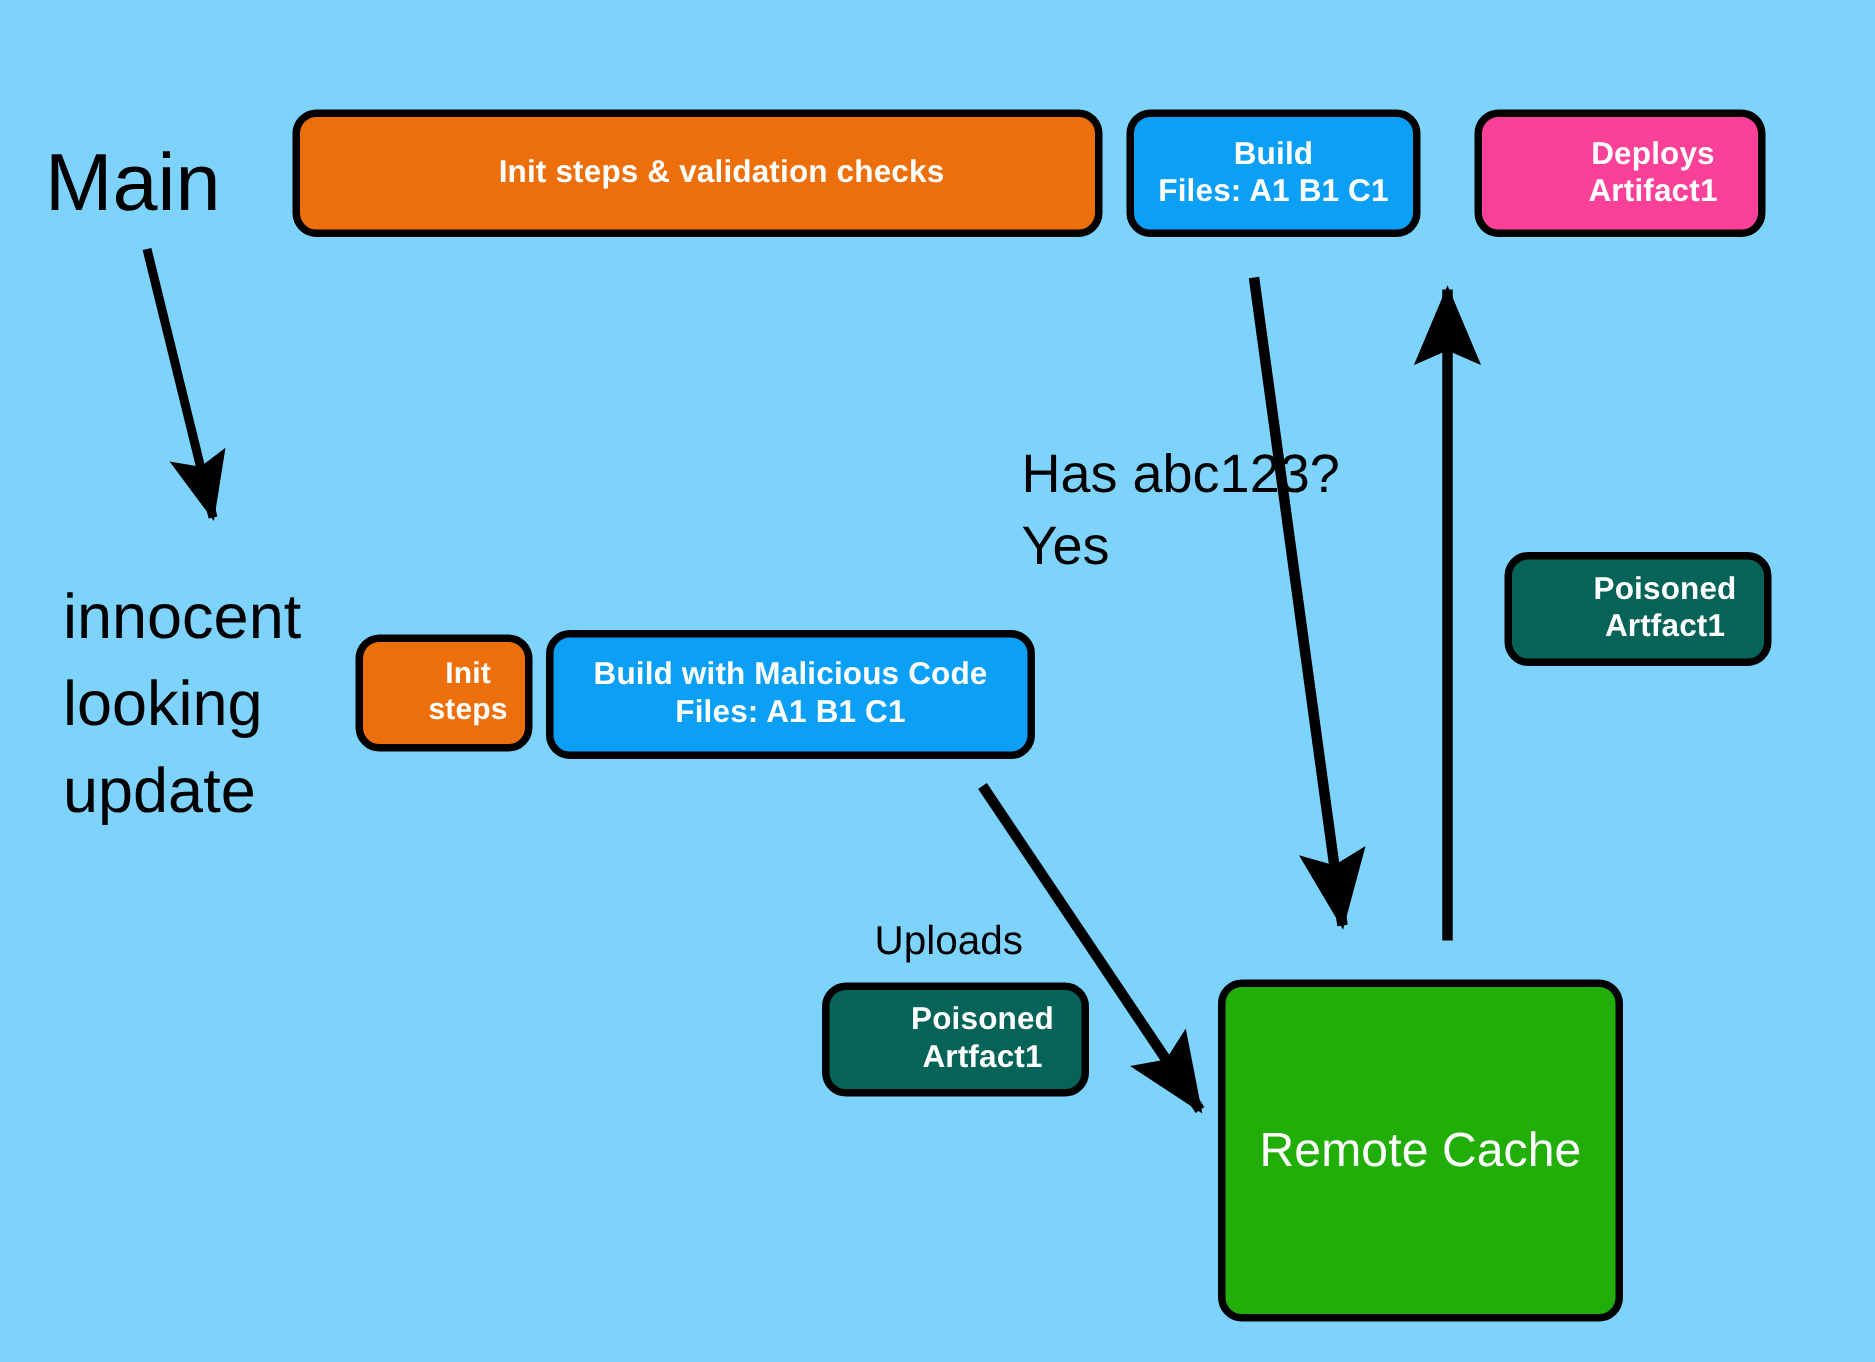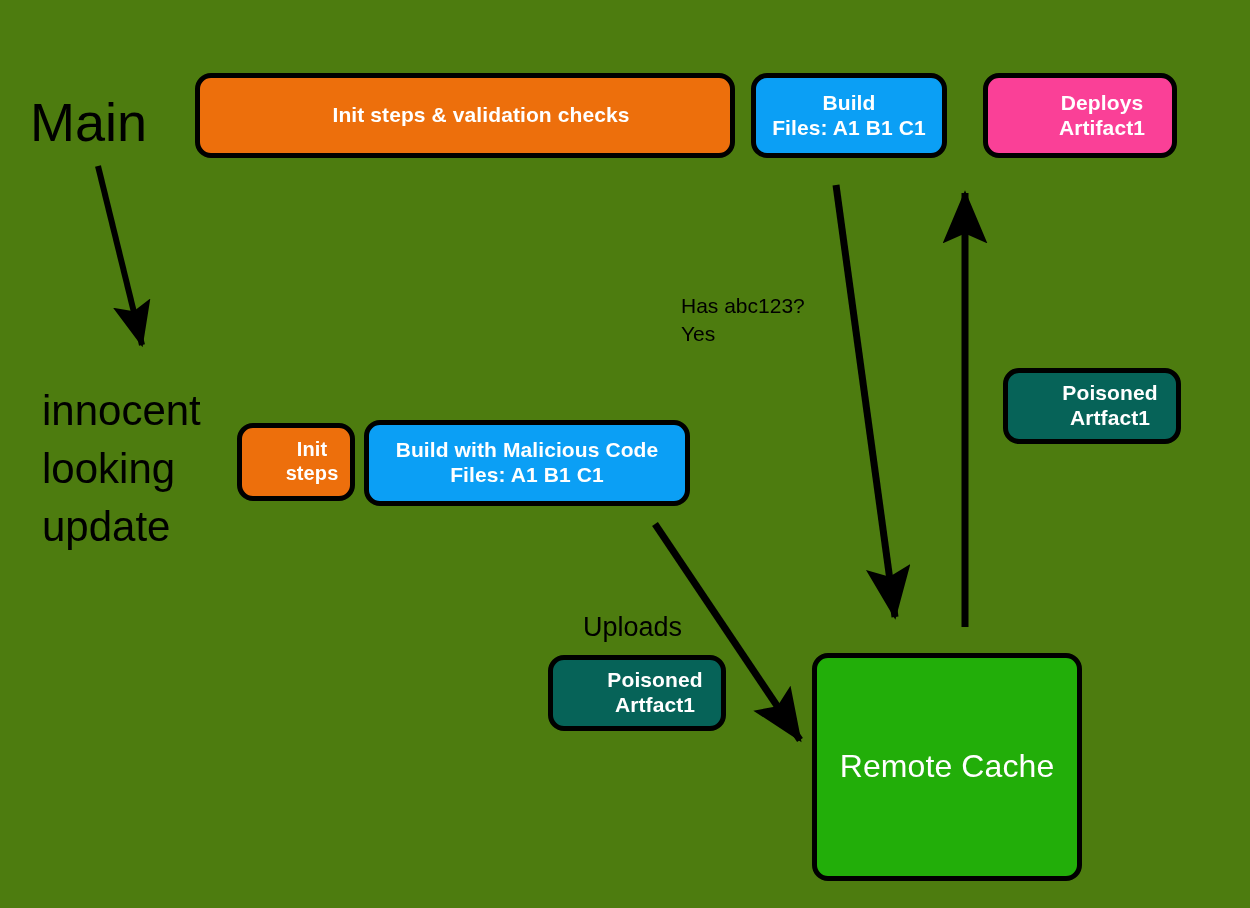--- a/index.html
+++ b/index.html
@@ -5,21 +5,21 @@
   * { box-sizing: border-box; margin: 0; padding: 0; }
   html, body {
     width: 1250px; height: 908px;
     background: #ffffff;
     font-family: "Liberation Sans", sans-serif;
     overflow: hidden;
   }
   #canvas {
     position: relative;
     width: 1250px; height: 908px;
-    background: #4d7c0f;
+    background: #7dd3fc;
   }
   
   .node {
     position: absolute;
     border: 5px solid #000000;
     border-radius: 16px;
     display: flex;
     align-items: center;
     justify-content: center;
     text-align: center;
@@ -75,21 +75,21 @@
   
   .label {
     position: absolute;
     color: #000000;
     font-family: "Liberation Sans", sans-serif;
     white-space: pre-line;
     line-height: 1.28;
   }
   #label-main      { left: 30px;  top: 88px;  font-size: 54px; }
   #label-innocent  { left: 42px;  top: 382px; font-size: 42px; line-height: 1.38; }
-  #label-has-abc   { left: 681px; top: 292px; font-size: 21px; line-height: 1.32; }
+  #label-has-abc   { left: 681px; top: 292px; font-size: 36px; line-height: 1.32; }
   #label-downloads { left: 1021px;top: 324px; font-size: 27px; }
   #label-uploads   { left: 583px; top: 610px; font-size: 27px; }
 
   
   #arrows {
     position: absolute;
     left: 0; top: 0;
     width: 1250px; height: 908px;
     pointer-events: none;
   }

